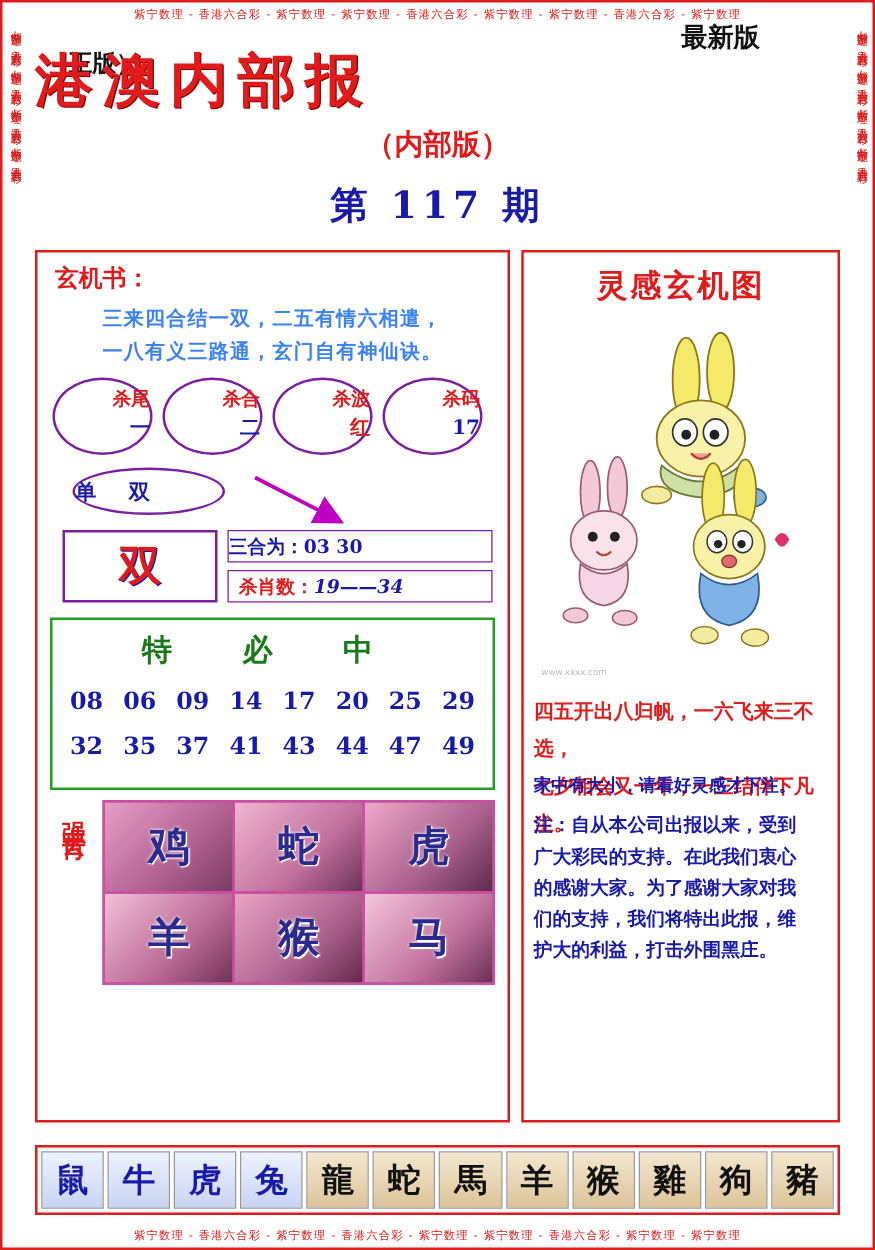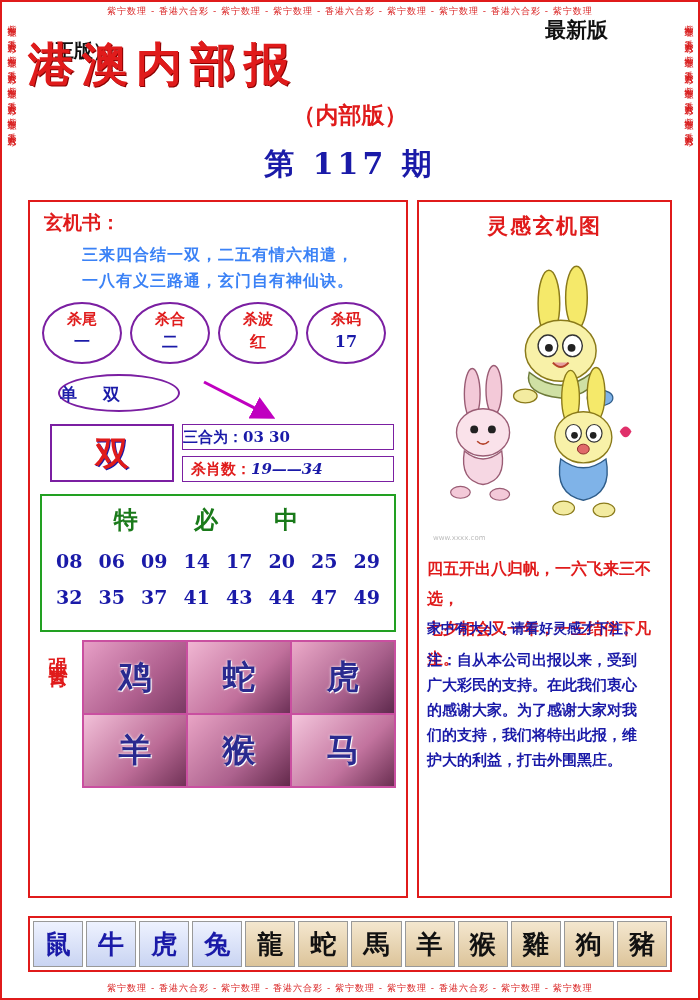--- a/index.html
+++ b/index.html
@@ -85,21 +85,21 @@
     font-size:16px;color:#3b82f6;font-weight:bold;
     line-height:26px;letter-spacing:1px;
     font-family:"DejaVu Serif","Liberation Serif",serif;
     margin-left:42px;
   }
   .ovals{position:absolute;left:8px;top:100px;width:362px;height:66px;}
   .oval{
     position:absolute;width:80px;height:62px;
     border:2px solid #7b1fa2;border-radius:50%;
     background:#fff;box-sizing:border-box;
-    text-align:center;
+    text-align:right;
   }
   .oval .lab{display:block;margin-top:6px;font-size:15px;color:#e01b1b;font-weight:bold;font-family:"DejaVu Serif","Liberation Serif",serif;}
   .oval .val{display:block;margin-top:3px;font-size:16px;color:#1a1aa8;font-weight:bold;font-family:"DejaVu Serif","Liberation Serif",serif;}
   .oval .val.red{color:#e01b1b;}
   .o1{left:4px;} .o2{left:92px;} .o3{left:180px;} .o4{left:268px;}
 
   .dan-shuang{
     position:absolute;left:28px;top:172px;width:122px;height:38px;
     border:2px solid #7b1fa2;border-radius:50%;
     box-sizing:border-box;text-align:left;line-height:36px;
@@ -171,21 +171,21 @@
   .cell .zi{
     position:absolute;inset:0;display:flex;align-items:center;justify-content:center;
     font-size:33px;font-weight:bold;color:#2a2a8f;
     font-family:"DejaVu Serif","Liberation Serif",serif;
     text-shadow:0 0 3px #fff,1px 1px 0 #fff;
   }
 
   
   .ling-title{
     position:absolute;left:0;right:0;top:10px;text-align:center;
-    font-size:21px;color:#e01b1b;font-weight:bold;letter-spacing:2px;
+    font-size:25px;color:#e01b1b;font-weight:bold;letter-spacing:2px;
     font-family:"DejaVu Serif","Liberation Serif",serif;
   }
   .cartoon{
     position:absolute;left:8px;right:8px;top:44px;height:300px;
     background:#fff;
   }
   .cartoon .watermark{
     position:absolute;left:6px;bottom:4px;font-size:7px;color:#bbb;
   }
   .poem2{

